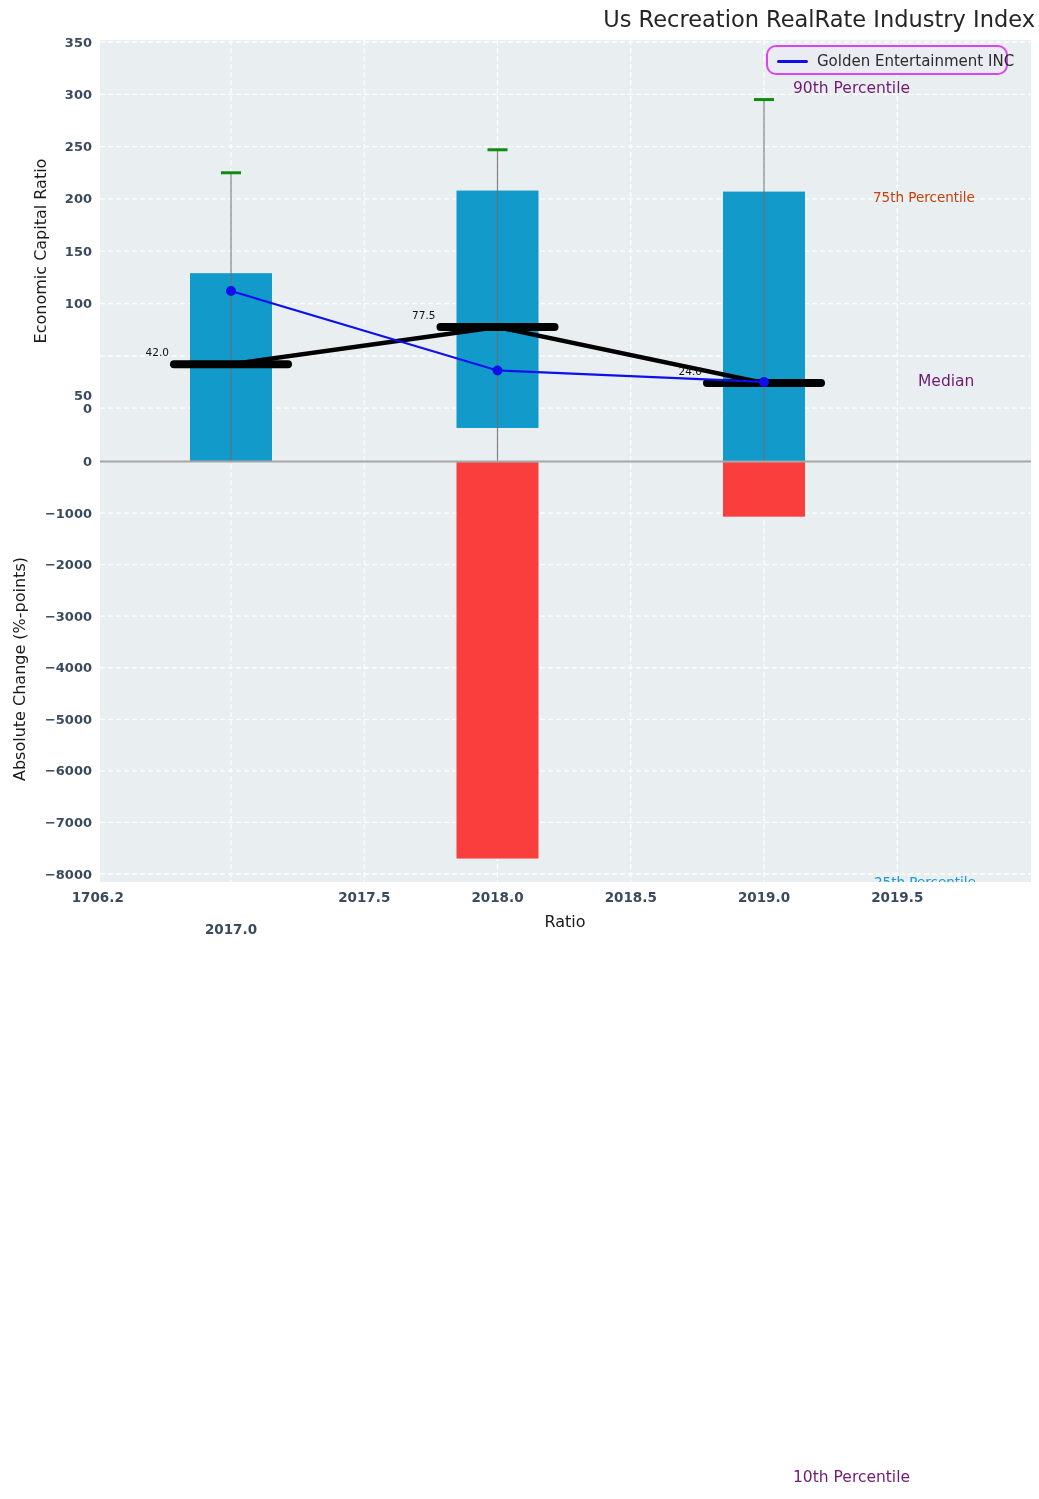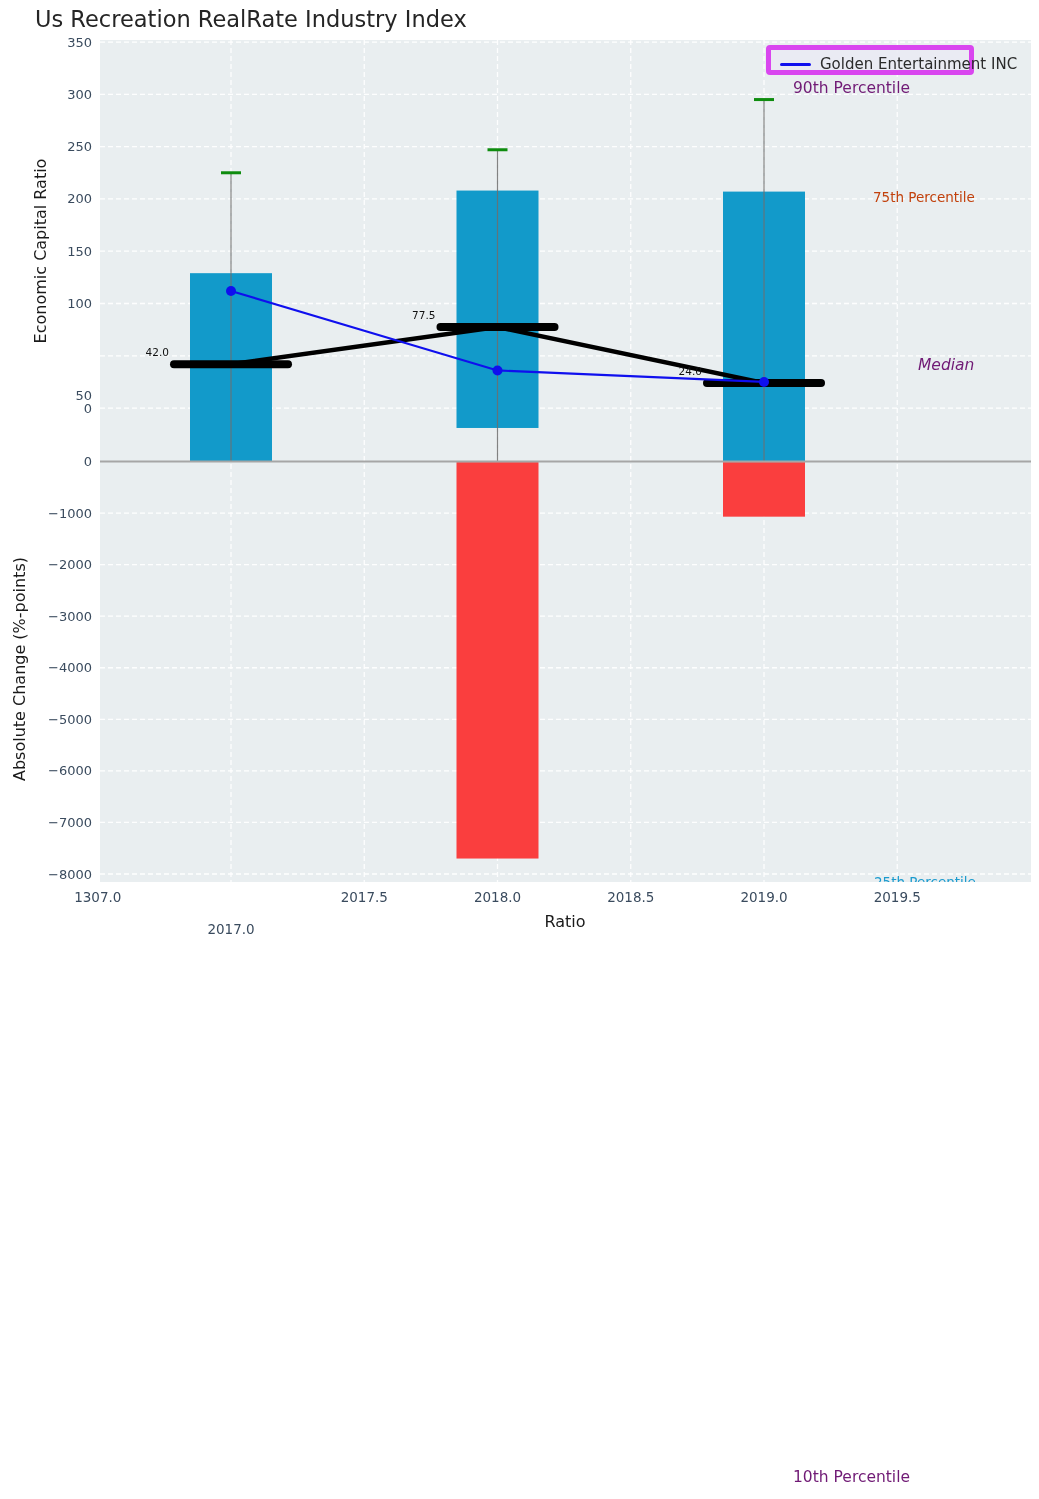--- a/index.html
+++ b/index.html
@@ -2,33 +2,33 @@
 <html><head>
 <meta charset="utf-8">
 <style>
   html,body{margin:0;padding:0;background:#ffffff;}
   #canvas{
     position:relative;width:1039px;height:1499px;background:#ffffff;
     font-family:"DejaVu Sans","Liberation Sans",sans-serif;overflow:hidden;
   }
   .abs{position:absolute;}
   #chart-svg{position:absolute;left:0;top:0;}
-  .title{font-size:22.5px;color:#252525;text-align:left;white-space:nowrap;}
+  .title{font-size:22.5px;color:#252525;text-align:right;white-space:nowrap;}
   .axis-label{font-size:16px;color:#1a1a1a;white-space:nowrap;}
   .rot{transform:translate(-50%,-50%) rotate(-90deg);}
   .ctr{transform:translate(-50%,-50%);}
-  .tick{font-size:13px;color:#3a4b5e;white-space:nowrap;line-height:17px;}
+  .tick{font-size:13px;color:#3a4b5e;white-space:nowrap;line-height:17px;font-weight:bold;}
   .tick-y{text-align:right;width:64px;}
   .tick-x{text-align:center;width:84px;font-size:13.5px;}
   .ann{white-space:nowrap;color:#701a75;font-size:15.5px;line-height:18px;}
   .ann-teal{font-size:13.5px;line-height:16px;}
   .med-label{font-size:10.5px;color:#111111;text-align:right;width:60px;white-space:nowrap;}
   .legend{
-    box-sizing:border-box;width:208px;height:30px;border-radius:4px;
-    border:5px solid #d946ef;background:rgba(233,234,242,0.88);
+    box-sizing:border-box;width:242px;height:30px;border-radius:10px;
+    border:2px solid #d946ef;background:rgba(233,234,242,0.88);
   }
   .legend-line{position:absolute;left:9px;top:13px;width:31px;height:3px;border-radius:1.5px;}
   .legend-text{position:absolute;left:49px;top:0;height:30px;line-height:29px;font-size:15px;color:#2b2b2b;white-space:nowrap;}
   .plot-clip{left:100px;top:40px;width:931px;height:842px;overflow:hidden;pointer-events:none;}
 </style>
 </head>
 <body>
 
 <div id="canvas">
 
@@ -96,21 +96,21 @@
 
   <div class="abs legend" style="left:766px;top:45px;">
     <span class="legend-line" id="legend-line" style="background: rgb(15, 15, 238);"></span>
     <span class="legend-text">Golden Entertainment INC</span>
   </div>
 
   <div class="abs ann" style="left:793px;top:79px;">90th Percentile</div>
 
   <div class="abs ann ann-teal" style="left:873px;top:189px;color:#c2410c;">75th Percentile</div>
 
-  <div class="abs ann" style="left:918px;top:356px;font-style:italic;">Median</div>
+  <div class="abs ann" style="left:918px;top:372px;">Median</div>
 
   <div class="abs plot-clip">
     <div class="abs ann ann-teal" style="left:774px;top:834px;color:#1b9bce;">25th Percentile</div>
   </div>
 
   <div class="abs ann" style="left:793px;top:1468px;">10th Percentile</div>
 
   <div id="gen-labels">
       <div class="abs tick tick-y" style="left:28px;top:399.6px;">0</div>
       <div class="abs tick tick-y" style="left:28px;top:347.305px;margin-top:40px;">50</div>
@@ -122,21 +122,21 @@
       <div class="abs tick tick-y" style="left:28px;top:33.535000000000025px;">350</div>
       <div class="abs tick tick-y" style="left:28px;top:453px;">0</div>
       <div class="abs tick tick-y" style="left:28px;top:504.563px;">−1000</div>
       <div class="abs tick tick-y" style="left:28px;top:556.126px;">−2000</div>
       <div class="abs tick tick-y" style="left:28px;top:607.689px;">−3000</div>
       <div class="abs tick tick-y" style="left:28px;top:659.252px;">−4000</div>
       <div class="abs tick tick-y" style="left:28px;top:710.815px;">−5000</div>
       <div class="abs tick tick-y" style="left:28px;top:762.3779999999999px;">−6000</div>
       <div class="abs tick tick-y" style="left:28px;top:813.941px;">−7000</div>
       <div class="abs tick tick-y" style="left:28px;top:865.5039999999999px;">−8000</div>
-      <div class="abs tick tick-x" style="left:55.75px;top:889px;">1307.0</div>
+      <div class="abs tick tick-x" style="left:55.75px;top:889px;">1706.2</div>
       <div class="abs tick tick-x" style="left:189px;top:889px;margin-top:32px;">2017.0</div>
       <div class="abs tick tick-x" style="left:322.25px;top:889px;">2017.5</div>
       <div class="abs tick tick-x" style="left:455.5px;top:889px;">2018.0</div>
       <div class="abs tick tick-x" style="left:588.75px;top:889px;">2018.5</div>
       <div class="abs tick tick-x" style="left:722px;top:889px;text-align:center;">2019.0</div>
       <div class="abs tick tick-x" style="left:855.25px;top:889px;">2019.5</div>
       <div class="abs med-label" style="left:109px;top:346.17220000000003px;">42.0</div>
       <div class="abs med-label" style="left:375.5px;top:309.04275px;">77.5</div>
       <div class="abs med-label" style="left:642px;top:364.9984px;">24.0</div>
     </div>

